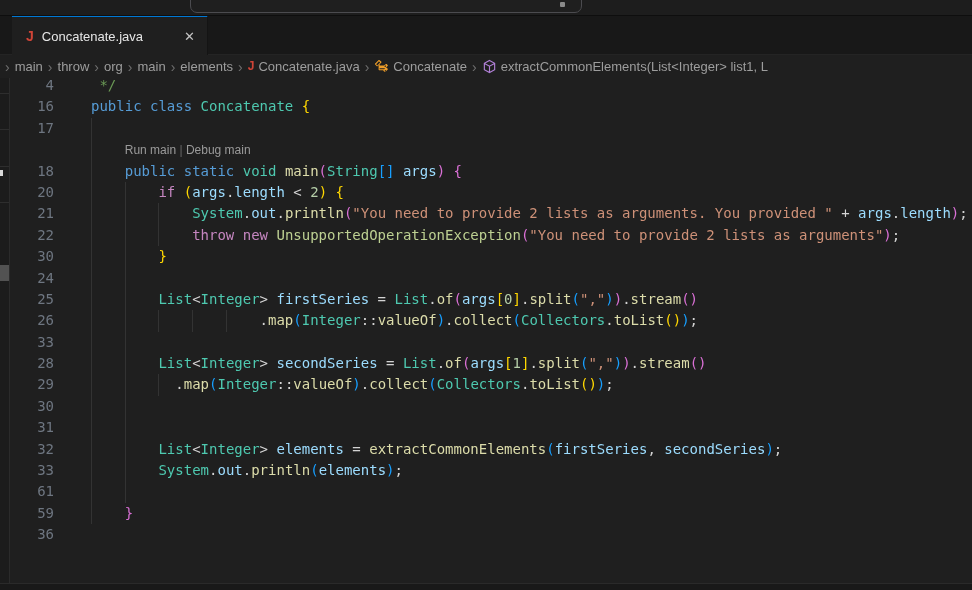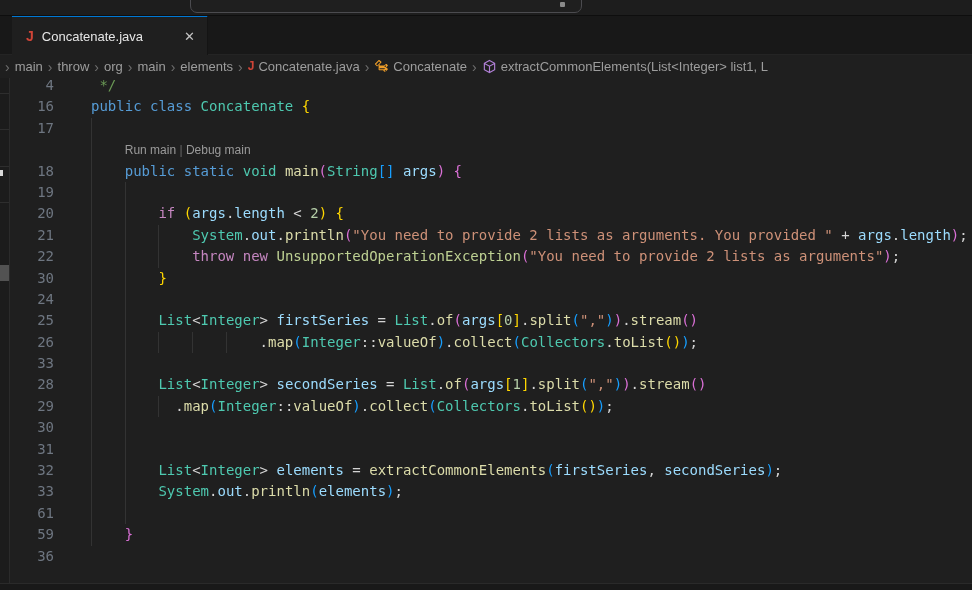--- a/index.html
+++ b/index.html
@@ -127,21 +127,20 @@
   <div class="strip-highlight"></div>
 </div>
 
 <div class="editor">
   <div class="code" id="code-lines">
       <div class="row"><div class="gutter">4</div><div class="codepre"><span style="color: rgb(106, 153, 85);"> */</span></div></div>
       <div class="row"><div class="gutter">16</div><div class="codepre"><span style="color: rgb(86, 156, 214); margin-top: 12px;">public class </span><span style="color: rgb(78, 201, 176);">Concatenate</span><span style="color: rgb(212, 212, 212);"> </span><span style="color: rgb(255, 215, 0);">{</span></div></div>
       <div class="row"><div class="gutter">17</div><div class="codepre"><i class="guide" style="left: 25px;"></i></div></div>
       <div class="row"><div class="gutter"></div><div class="codepre"><i class="guide" style="left: 25px;"></i><span class="codelens" style="margin-left: 33.72px;"><span class="cl-link">Run main</span><span class="cl-sep"> | </span><span class="cl-link">Debug main</span></span></div></div>
       <div class="row"><div class="gutter">18</div><div class="codepre"><i class="guide" style="left: 25px;"></i><span style="color: rgb(212, 212, 212);">    </span><span style="color: rgb(86, 156, 214);">public static </span><span style="color: rgb(78, 201, 176);">void</span><span style="color: rgb(212, 212, 212);"> </span><span style="color: rgb(220, 220, 170);">main</span><span style="color: rgb(218, 112, 214);">(</span><span style="color: rgb(78, 201, 176);">String</span><span style="color: rgb(23, 159, 255);">[]</span><span style="color: rgb(212, 212, 212);"> </span><span style="color: rgb(156, 220, 254);">args</span><span style="color: rgb(218, 112, 214);">)</span><span style="color: rgb(212, 212, 212);"> </span><span style="color: rgb(218, 112, 214);">{</span></div></div>
-      <div class="row"><div class="gutter">19</div><div class="codepre"><i class="guide" style="left: 25px;"></i><i class="guide" style="left: 58.72px;"></i></div></div>
       <div class="row"><div class="gutter">20</div><div class="codepre"><i class="guide" style="left: 25px;"></i><i class="guide" style="left: 58.72px;"></i><span style="color: rgb(212, 212, 212);">        </span><span style="color: rgb(197, 134, 192);">if</span><span style="color: rgb(212, 212, 212);"> </span><span style="color: rgb(255, 215, 0);">(</span><span style="color: rgb(156, 220, 254);">args</span><span style="color: rgb(212, 212, 212);">.</span><span style="color: rgb(156, 220, 254);">length</span><span style="color: rgb(212, 212, 212);"> &lt; </span><span style="color: rgb(181, 206, 168);">2</span><span style="color: rgb(255, 215, 0);">)</span><span style="color: rgb(212, 212, 212);"> </span><span style="color: rgb(255, 215, 0);">{</span></div></div>
       <div class="row"><div class="gutter">21</div><div class="codepre"><i class="guide" style="left: 25px;"></i><i class="guide" style="left: 58.72px;"></i><i class="guide" style="left: 92.44px;"></i><span style="color: rgb(212, 212, 212);">            </span><span style="color: rgb(78, 201, 176);">System</span><span style="color: rgb(212, 212, 212);">.</span><span style="color: rgb(156, 220, 254);">out</span><span style="color: rgb(212, 212, 212);">.</span><span style="color: rgb(220, 220, 170);">println</span><span style="color: rgb(218, 112, 214);">(</span><span style="color: rgb(206, 145, 120);">"You need to provide 2 lists as arguments. You provided "</span><span style="color: rgb(212, 212, 212);"> + </span><span style="color: rgb(156, 220, 254);">args</span><span style="color: rgb(212, 212, 212);">.</span><span style="color: rgb(156, 220, 254);">length</span><span style="color: rgb(218, 112, 214);">)</span><span style="color: rgb(212, 212, 212);">;</span></div></div>
       <div class="row"><div class="gutter">22</div><div class="codepre"><i class="guide" style="left: 25px;"></i><i class="guide" style="left: 58.72px;"></i><i class="guide" style="left: 92.44px;"></i><span style="color: rgb(212, 212, 212);">            </span><span style="color: rgb(197, 134, 192);">throw new </span><span style="color: rgb(189, 208, 146);">UnsupportedOperationException</span><span style="color: rgb(218, 112, 214);">(</span><span style="color: rgb(206, 145, 120);">"You need to provide 2 lists as arguments"</span><span style="color: rgb(218, 112, 214);">)</span><span style="color: rgb(212, 212, 212);">;</span></div></div>
       <div class="row"><div class="gutter">30</div><div class="codepre"><i class="guide" style="left: 25px;"></i><i class="guide" style="left: 58.72px;"></i><span style="color: rgb(212, 212, 212);">        </span><span style="color: rgb(255, 215, 0);">}</span></div></div>
       <div class="row"><div class="gutter">24</div><div class="codepre"><i class="guide" style="left: 25px;"></i><i class="guide" style="left: 58.72px;"></i></div></div>
       <div class="row"><div class="gutter">25</div><div class="codepre"><i class="guide" style="left: 25px;"></i><i class="guide" style="left: 58.72px;"></i><span style="color: rgb(212, 212, 212);">        </span><span style="color: rgb(78, 201, 176);">List</span><span style="color: rgb(212, 212, 212);">&lt;</span><span style="color: rgb(78, 201, 176);">Integer</span><span style="color: rgb(212, 212, 212);">&gt; </span><span style="color: rgb(156, 220, 254);">firstSeries</span><span style="color: rgb(212, 212, 212);"> = </span><span style="color: rgb(78, 201, 176);">List</span><span style="color: rgb(212, 212, 212);">.</span><span style="color: rgb(220, 220, 170);">of</span><span style="color: rgb(218, 112, 214);">(</span><span style="color: rgb(156, 220, 254);">args</span><span style="color: rgb(255, 215, 0);">[</span><span style="color: rgb(181, 206, 168);">0</span><span style="color: rgb(255, 215, 0);">]</span><span style="color: rgb(212, 212, 212);">.</span><span style="color: rgb(220, 220, 170);">split</span><span style="color: rgb(23, 159, 255);">(</span><span style="color: rgb(206, 145, 120);">","</span><span style="color: rgb(23, 159, 255);">)</span><span style="color: rgb(218, 112, 214);">)</span><span style="color: rgb(212, 212, 212);">.</span><span style="color: rgb(220, 220, 170);">stream</span><span style="color: rgb(218, 112, 214);">()</span></div></div>
       <div class="row"><div class="gutter">26</div><div class="codepre"><i class="guide" style="left: 25px;"></i><i class="guide" style="left: 58.72px;"></i><i class="guide" style="left: 92.44px;"></i><i class="guide" style="left: 126.16px;"></i><i class="guide" style="left: 159.88px;"></i><span style="color: rgb(212, 212, 212);">                    </span><span style="color: rgb(212, 212, 212);">.</span><span style="color: rgb(220, 220, 170);">map</span><span style="color: rgb(23, 159, 255);">(</span><span style="color: rgb(78, 201, 176);">Integer</span><span style="color: rgb(212, 212, 212);">::</span><span style="color: rgb(220, 220, 170);">valueOf</span><span style="color: rgb(23, 159, 255);">)</span><span style="color: rgb(212, 212, 212);">.</span><span style="color: rgb(220, 220, 170);">collect</span><span style="color: rgb(23, 159, 255);">(</span><span style="color: rgb(78, 201, 176);">Collectors</span><span style="color: rgb(212, 212, 212);">.</span><span style="color: rgb(220, 220, 170);">toList</span><span style="color: rgb(255, 215, 0);">()</span><span style="color: rgb(23, 159, 255);">)</span><span style="color: rgb(212, 212, 212);">;</span></div></div>
       <div class="row"><div class="gutter">33</div><div class="codepre"><i class="guide" style="left: 25px;"></i><i class="guide" style="left: 58.72px;"></i></div></div>
       <div class="row"><div class="gutter">28</div><div class="codepre"><i class="guide" style="left: 25px;"></i><i class="guide" style="left: 58.72px;"></i><span style="color: rgb(212, 212, 212);">        </span><span style="color: rgb(78, 201, 176);">List</span><span style="color: rgb(212, 212, 212);">&lt;</span><span style="color: rgb(78, 201, 176);">Integer</span><span style="color: rgb(212, 212, 212);">&gt; </span><span style="color: rgb(156, 220, 254);">secondSeries</span><span style="color: rgb(212, 212, 212);"> = </span><span style="color: rgb(78, 201, 176);">List</span><span style="color: rgb(212, 212, 212);">.</span><span style="color: rgb(220, 220, 170);">of</span><span style="color: rgb(218, 112, 214);">(</span><span style="color: rgb(156, 220, 254);">args</span><span style="color: rgb(255, 215, 0);">[</span><span style="color: rgb(181, 206, 168);">1</span><span style="color: rgb(255, 215, 0);">]</span><span style="color: rgb(212, 212, 212);">.</span><span style="color: rgb(220, 220, 170);">split</span><span style="color: rgb(23, 159, 255);">(</span><span style="color: rgb(206, 145, 120);">","</span><span style="color: rgb(23, 159, 255);">)</span><span style="color: rgb(218, 112, 214);">)</span><span style="color: rgb(212, 212, 212);">.</span><span style="color: rgb(220, 220, 170);">stream</span><span style="color: rgb(218, 112, 214);">()</span></div></div>
       <div class="row"><div class="gutter">29</div><div class="codepre"><i class="guide" style="left: 25px;"></i><i class="guide" style="left: 58.72px;"></i><i class="guide" style="left: 92.44px;"></i><span style="color: rgb(212, 212, 212);">          </span><span style="color: rgb(212, 212, 212);">.</span><span style="color: rgb(220, 220, 170);">map</span><span style="color: rgb(23, 159, 255);">(</span><span style="color: rgb(78, 201, 176);">Integer</span><span style="color: rgb(212, 212, 212);">::</span><span style="color: rgb(220, 220, 170);">valueOf</span><span style="color: rgb(23, 159, 255);">)</span><span style="color: rgb(212, 212, 212);">.</span><span style="color: rgb(220, 220, 170);">collect</span><span style="color: rgb(23, 159, 255);">(</span><span style="color: rgb(78, 201, 176);">Collectors</span><span style="color: rgb(212, 212, 212);">.</span><span style="color: rgb(220, 220, 170);">toList</span><span style="color: rgb(255, 215, 0);">()</span><span style="color: rgb(23, 159, 255);">)</span><span style="color: rgb(212, 212, 212);">;</span></div></div>

